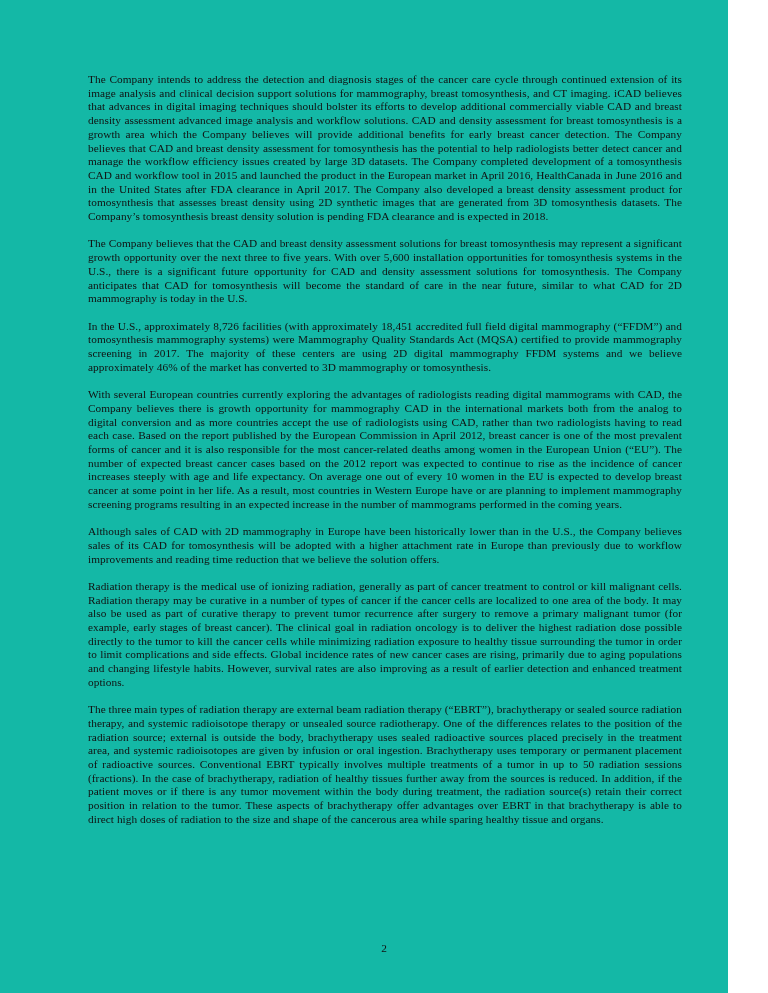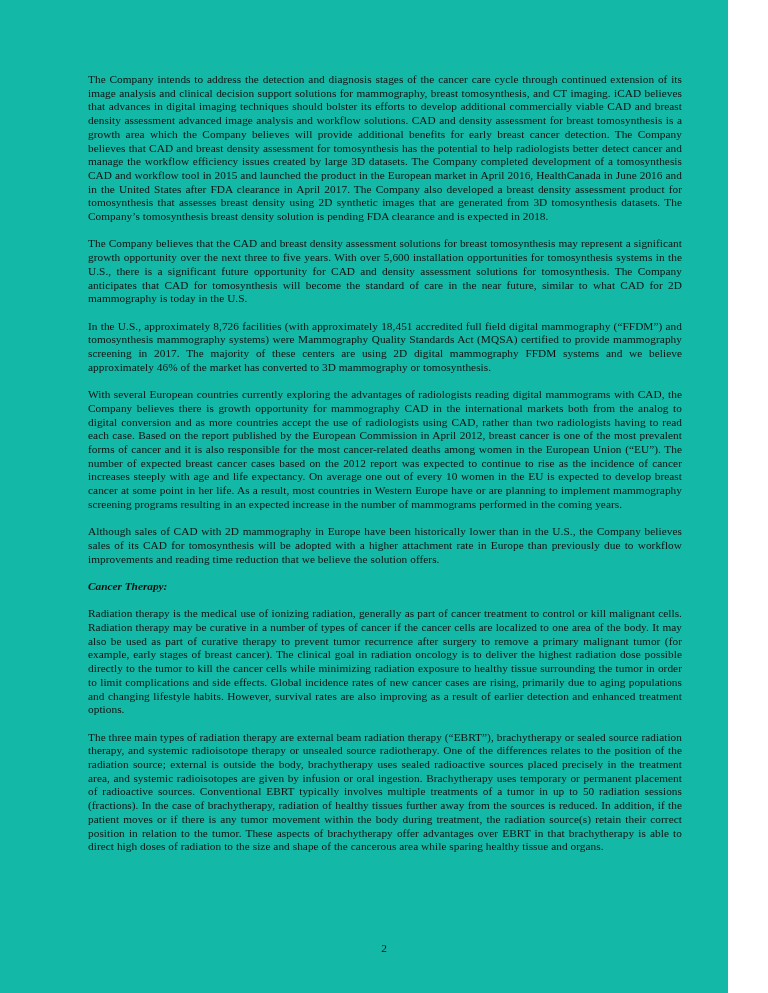--- a/index.html
+++ b/index.html
@@ -57,18 +57,17 @@
 </head>
 <body>
 
 <div class="page">
   <div class="content">
     <p>The Company intends to address the detection and diagnosis stages of the cancer care cycle through continued extension of its image analysis and clinical decision support solutions for mammography, breast tomosynthesis, and CT imaging. iCAD believes that advances in digital imaging techniques should bolster its efforts to develop additional commercially viable CAD and breast density assessment advanced image analysis and workflow solutions. CAD and density assessment for breast tomosynthesis is a growth area which the Company believes will provide additional benefits for early breast cancer detection. The Company believes that CAD and breast density assessment for tomosynthesis has the potential to help radiologists better detect cancer and manage the workflow efficiency issues created by large 3D datasets. The Company completed development of a tomosynthesis CAD and workflow tool in 2015 and launched the product in the European market in April 2016, HealthCanada in June 2016 and in the United States after FDA clearance in April 2017. The Company also developed a breast density assessment product for tomosynthesis that assesses breast density using 2D synthetic images that are generated from 3D tomosynthesis datasets. The Company’s tomosynthesis breast density solution is pending FDA clearance and is expected in 2018.</p>
     <p>The Company believes that the CAD and breast density assessment solutions for breast tomosynthesis may represent a significant growth opportunity over the next three to five years. With over 5,600 installation opportunities for tomosynthesis systems in the U.S., there is a significant future opportunity for CAD and density assessment solutions for tomosynthesis. The Company anticipates that CAD for tomosynthesis will become the standard of care in the near future, similar to what CAD for 2D mammography is today in the U.S.</p>
     <p>In the U.S., approximately 8,726 facilities (with approximately 18,451 accredited full field digital mammography (“FFDM”) and tomosynthesis mammography systems) were Mammography Quality Standards Act (MQSA) certified to provide mammography screening in 2017. The majority of these centers are using 2D digital mammography FFDM systems and we believe approximately 46% of the market has converted to 3D mammography or tomosynthesis.</p>
     <p>With several European countries currently exploring the advantages of radiologists reading digital mammograms with CAD, the Company believes there is growth opportunity for mammography CAD in the international markets both from the analog to digital conversion and as more countries accept the use of radiologists using CAD, rather than two radiologists having to read each case. Based on the report published by the European Commission in April 2012, breast cancer is one of the most prevalent forms of cancer and it is also responsible for the most cancer-related deaths among women in the European Union (“EU”). The number of expected breast cancer cases based on the 2012 report was expected to continue to rise as the incidence of cancer increases steeply with age and life expectancy. On average one out of every 10 women in the EU is expected to develop breast cancer at some point in her life. As a result, most countries in Western Europe have or are planning to implement mammography screening programs resulting in an expected increase in the number of mammograms performed in the coming years.</p>
     <p>Although sales of CAD with 2D mammography in Europe have been historically lower than in the U.S., the Company believes sales of its CAD for tomosynthesis will be adopted with a higher attachment rate in Europe than previously due to workflow improvements and reading time reduction that we believe the solution offers.</p>
-    <h3 class="section-heading">Cancer Therapy:</h3>
     <p>Radiation therapy is the medical use of ionizing radiation, generally as part of cancer treatment to control or kill malignant cells. Radiation therapy may be curative in a number of types of cancer if the cancer cells are localized to one area of the body. It may also be used as part of curative therapy to prevent tumor recurrence after surgery to remove a primary malignant tumor (for example, early stages of breast cancer). The clinical goal in radiation oncology is to deliver the highest radiation dose possible directly to the tumor to kill the cancer cells while minimizing radiation exposure to healthy tissue surrounding the tumor in order to limit complications and side effects. Global incidence rates of new cancer cases are rising, primarily due to aging populations and changing lifestyle habits. However, survival rates are also improving as a result of earlier detection and enhanced treatment options.</p>
     <p>The three main types of radiation therapy are external beam radiation therapy (“EBRT”), brachytherapy or sealed source radiation therapy, and systemic radioisotope therapy or unsealed source radiotherapy. One of the differences relates to the position of the radiation source; external is outside the body, brachytherapy uses sealed radioactive sources placed precisely in the treatment area, and systemic radioisotopes are given by infusion or oral ingestion. Brachytherapy uses temporary or permanent placement of radioactive sources. Conventional EBRT typically involves multiple treatments of a tumor in up to 50 radiation sessions (fractions). In the case of brachytherapy, radiation of healthy tissues further away from the sources is reduced. In addition, if the patient moves or if there is any tumor movement within the body during treatment, the radiation source(s) retain their correct position in relation to the tumor. These aspects of brachytherapy offer advantages over EBRT in that brachytherapy is able to direct high doses of radiation to the size and shape of the cancerous area while sparing healthy tissue and organs.</p>
   </div>
   <div class="page-number">2</div>
 </div>
 
 </body></html>

